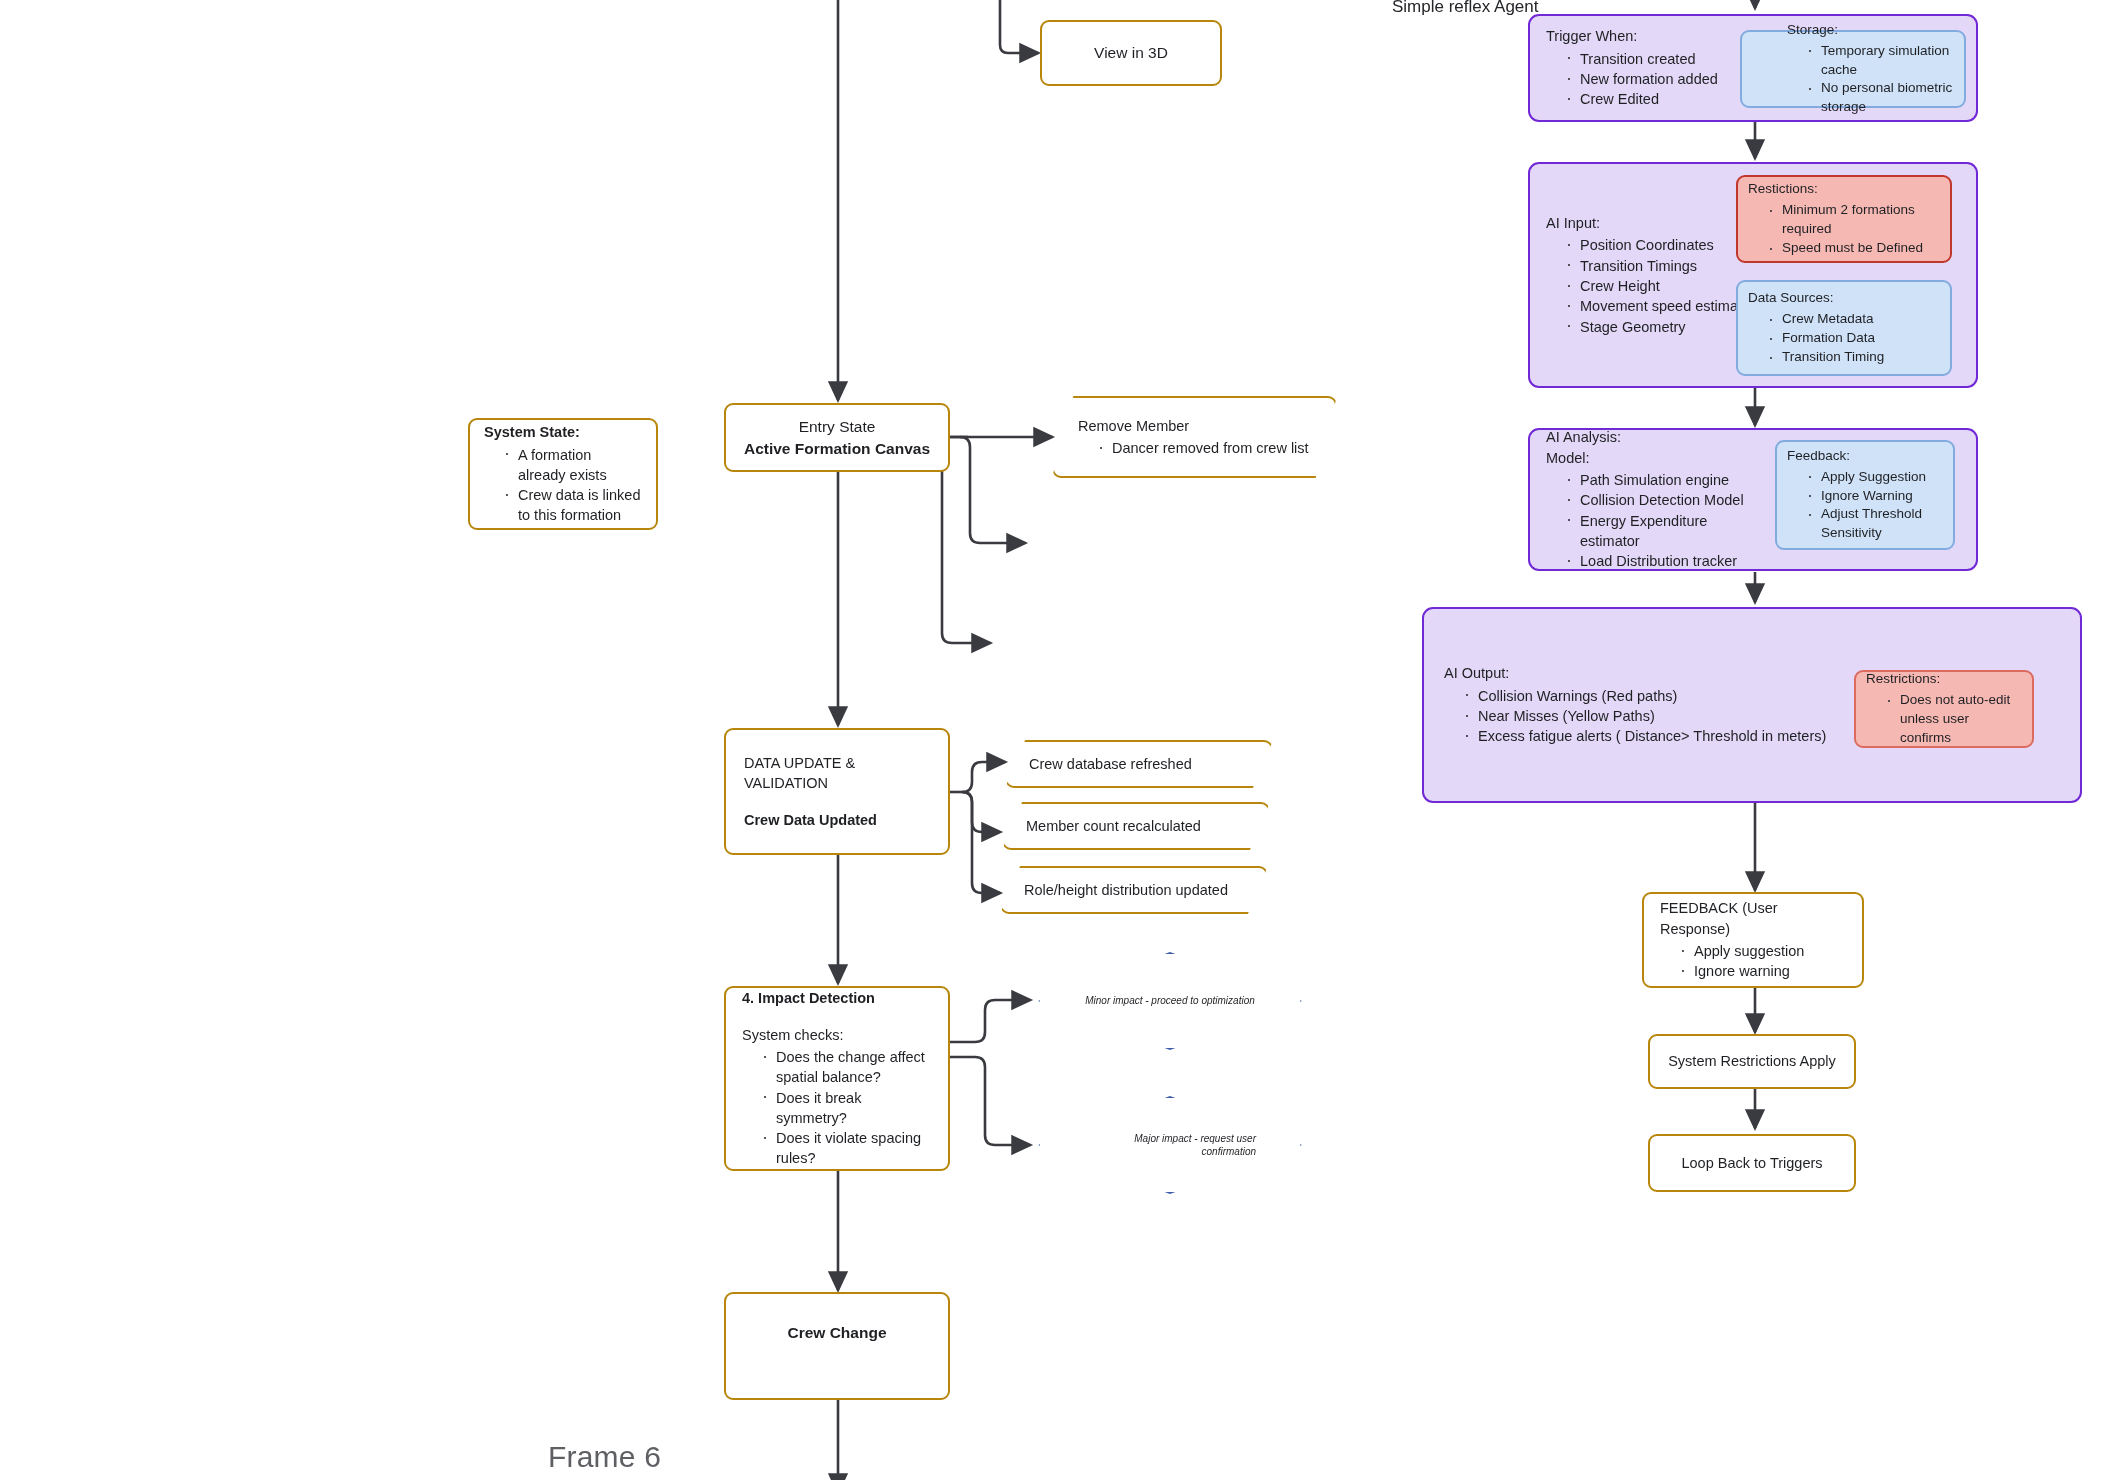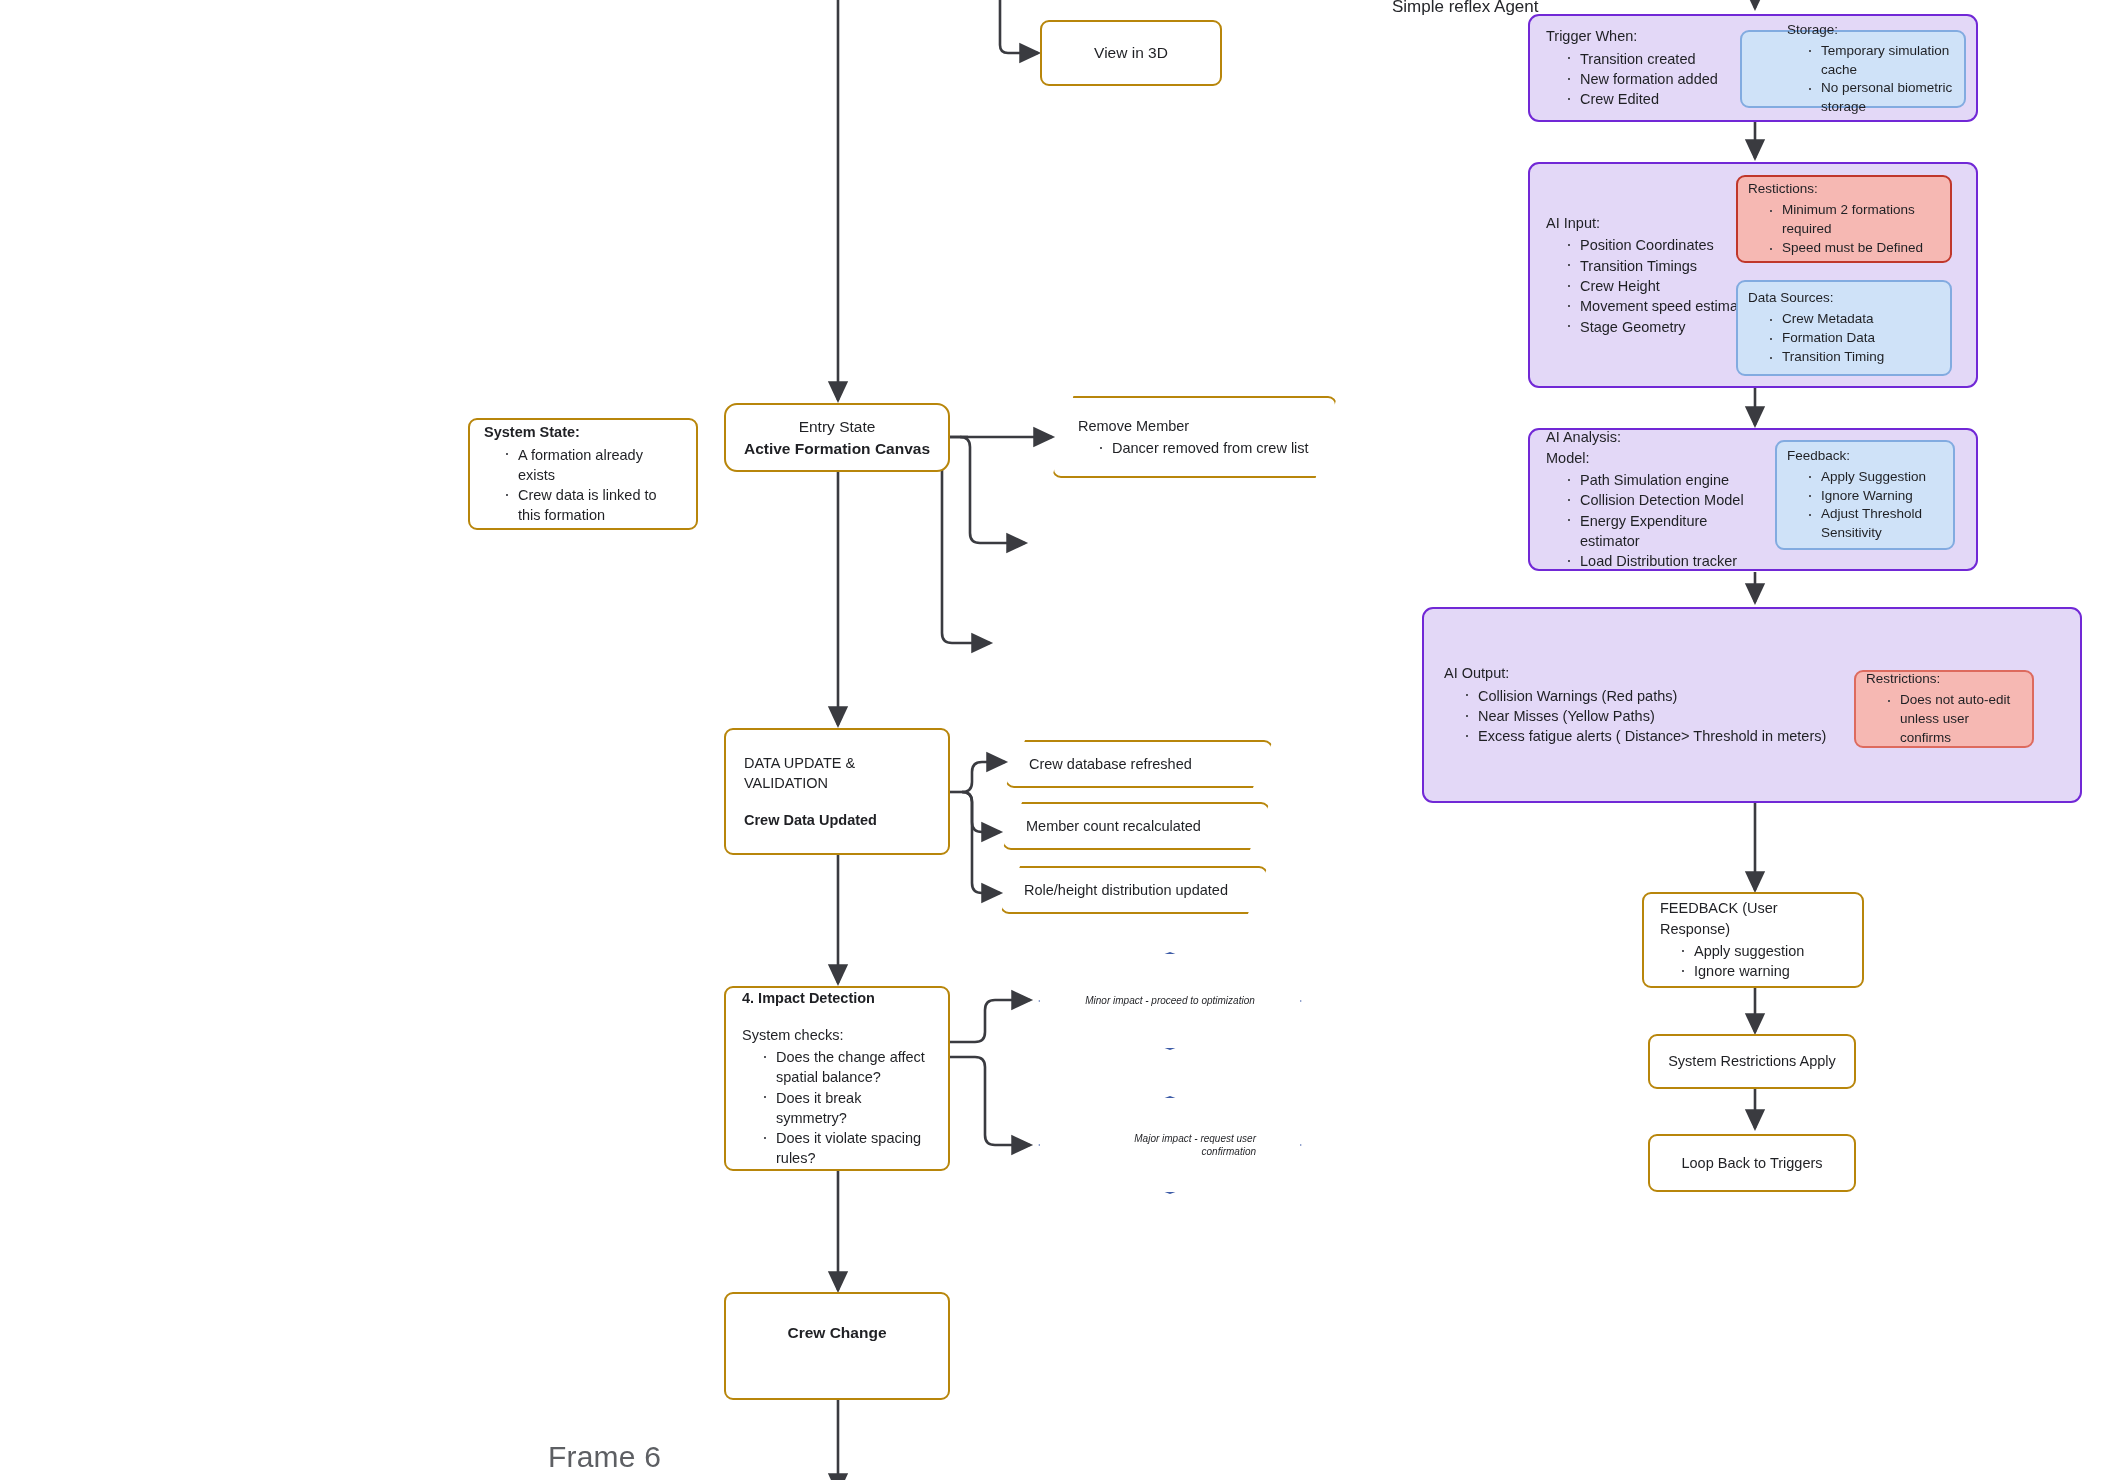--- a/index.html
+++ b/index.html
@@ -99,29 +99,29 @@
       <path d="M1755,802 L1755,890" marker-end="url(#ah)"></path>
       <path d="M1755,988 L1755,1032" marker-end="url(#ah)"></path>
       <path d="M1755,1088 L1755,1128" marker-end="url(#ah)"></path>
     </g>
   </svg>
 
   <div class="node rbox ctr" style="left:1040px;top:20px;width:182px;height:66px;justify-content:center;">
     <div class="t14">View in 3D</div>
   </div>
 
-  <div class="node rbox lft" style="left:468px;top:418px;width:230px;height:112px;padding:10px 14px;">
+  <div class="node rbox lft" style="left:468px;top:418px;width:190px;height:112px;padding:10px 14px;">
     <div class="t13 b">System State:</div>
     <ul class="bl t13">
       <li>A formation already exists</li>
       <li>Crew data is linked to this formation</li>
     </ul>
   </div>
 
-  <div class="node rbox ctr" style="left:724px;top:403px;width:226px;height:69px;border-radius:13px;">
+  <div class="node rbox ctr" style="left:724px;top:403px;width:226px;height:69px;">
     <div class="t14">Entry State</div>
     <div class="t14 b">Active Formation Canvas</div>
   </div>
 
   <div class="para" style="left:1052px;top:396px;width:285px;height:82px;">
     <div class="shape"></div>
     <div class="inner" style="padding:0 26px;">
       <div class="t13">Remove Member</div>
       <ul class="bl t13">
         <li>Dancer removed from crew list</li>

